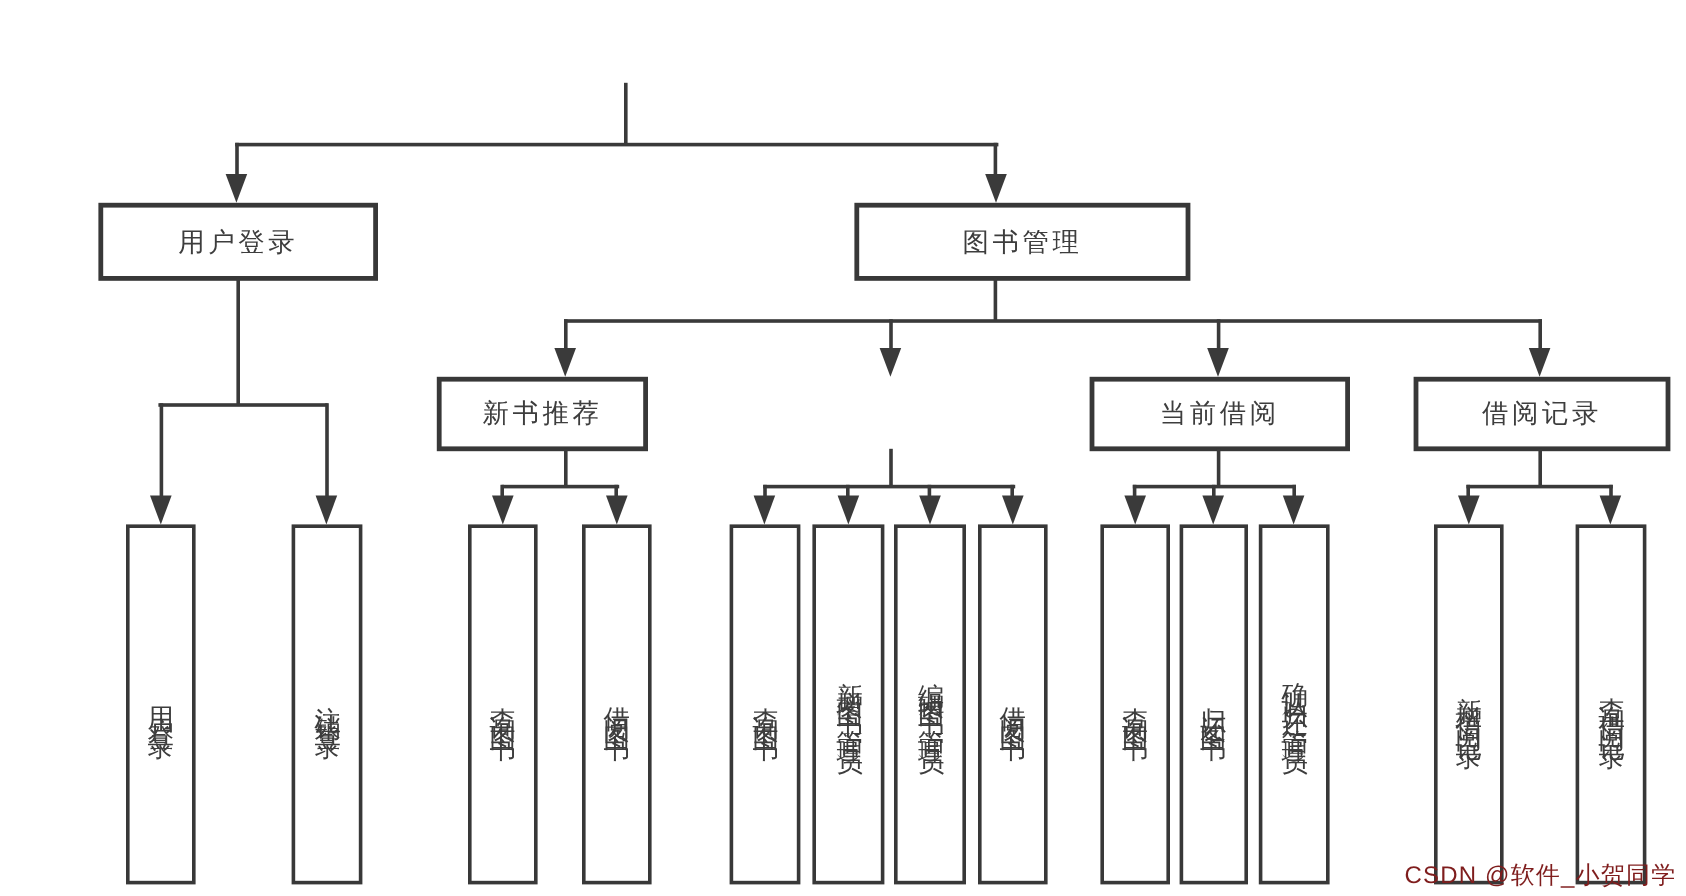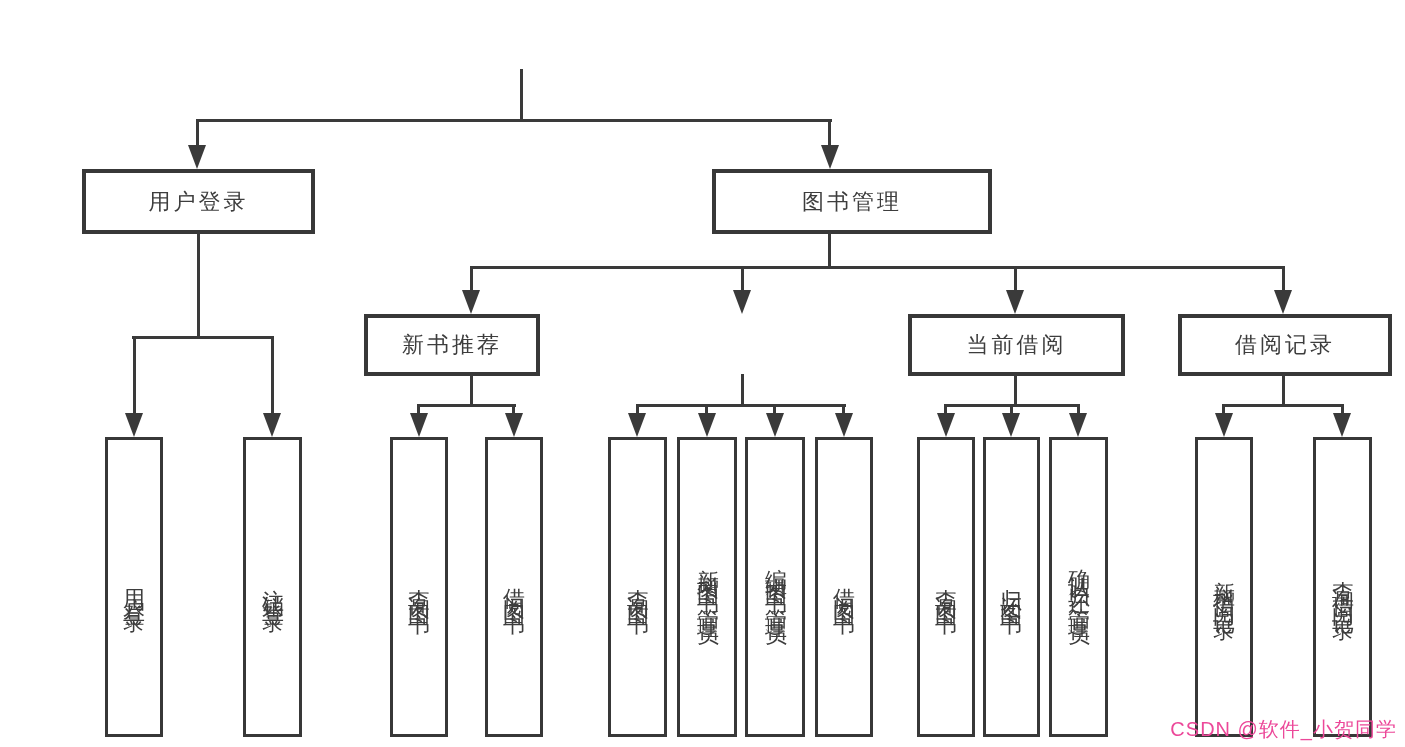--- a/index.html
+++ b/index.html
@@ -20,21 +20,21 @@
     display:block; writing-mode:vertical-rl; text-orientation:mixed;
     text-align:center; letter-spacing:8px; line-height:52px;
     font-size:22px; white-space:normal;
   }
   .vl { position:absolute; width:3px; background:#3a3a3a; }
   .hl { position:absolute; height:3px; background:#3a3a3a; }
   .ar { position:absolute; width:0; height:0;
         border-left:9px solid transparent; border-right:9px solid transparent;
         border-top:24px solid #3a3a3a; }
   .wm { position:absolute; right:8px; bottom:4px; font-size:20px;
-        letter-spacing:1px; color:#ec4899; }
+        letter-spacing:1px; color:#7f1d1d; }
 </style>
 </head>
 <body>
 
 <div class="stage">
 
 
   <div class="box mid" style="left:82px;top:169px;width:233px;height:65px">用户登录</div>
 
   <div class="box mid" style="left:712px;top:169px;width:280px;height:65px">图书管理</div>

